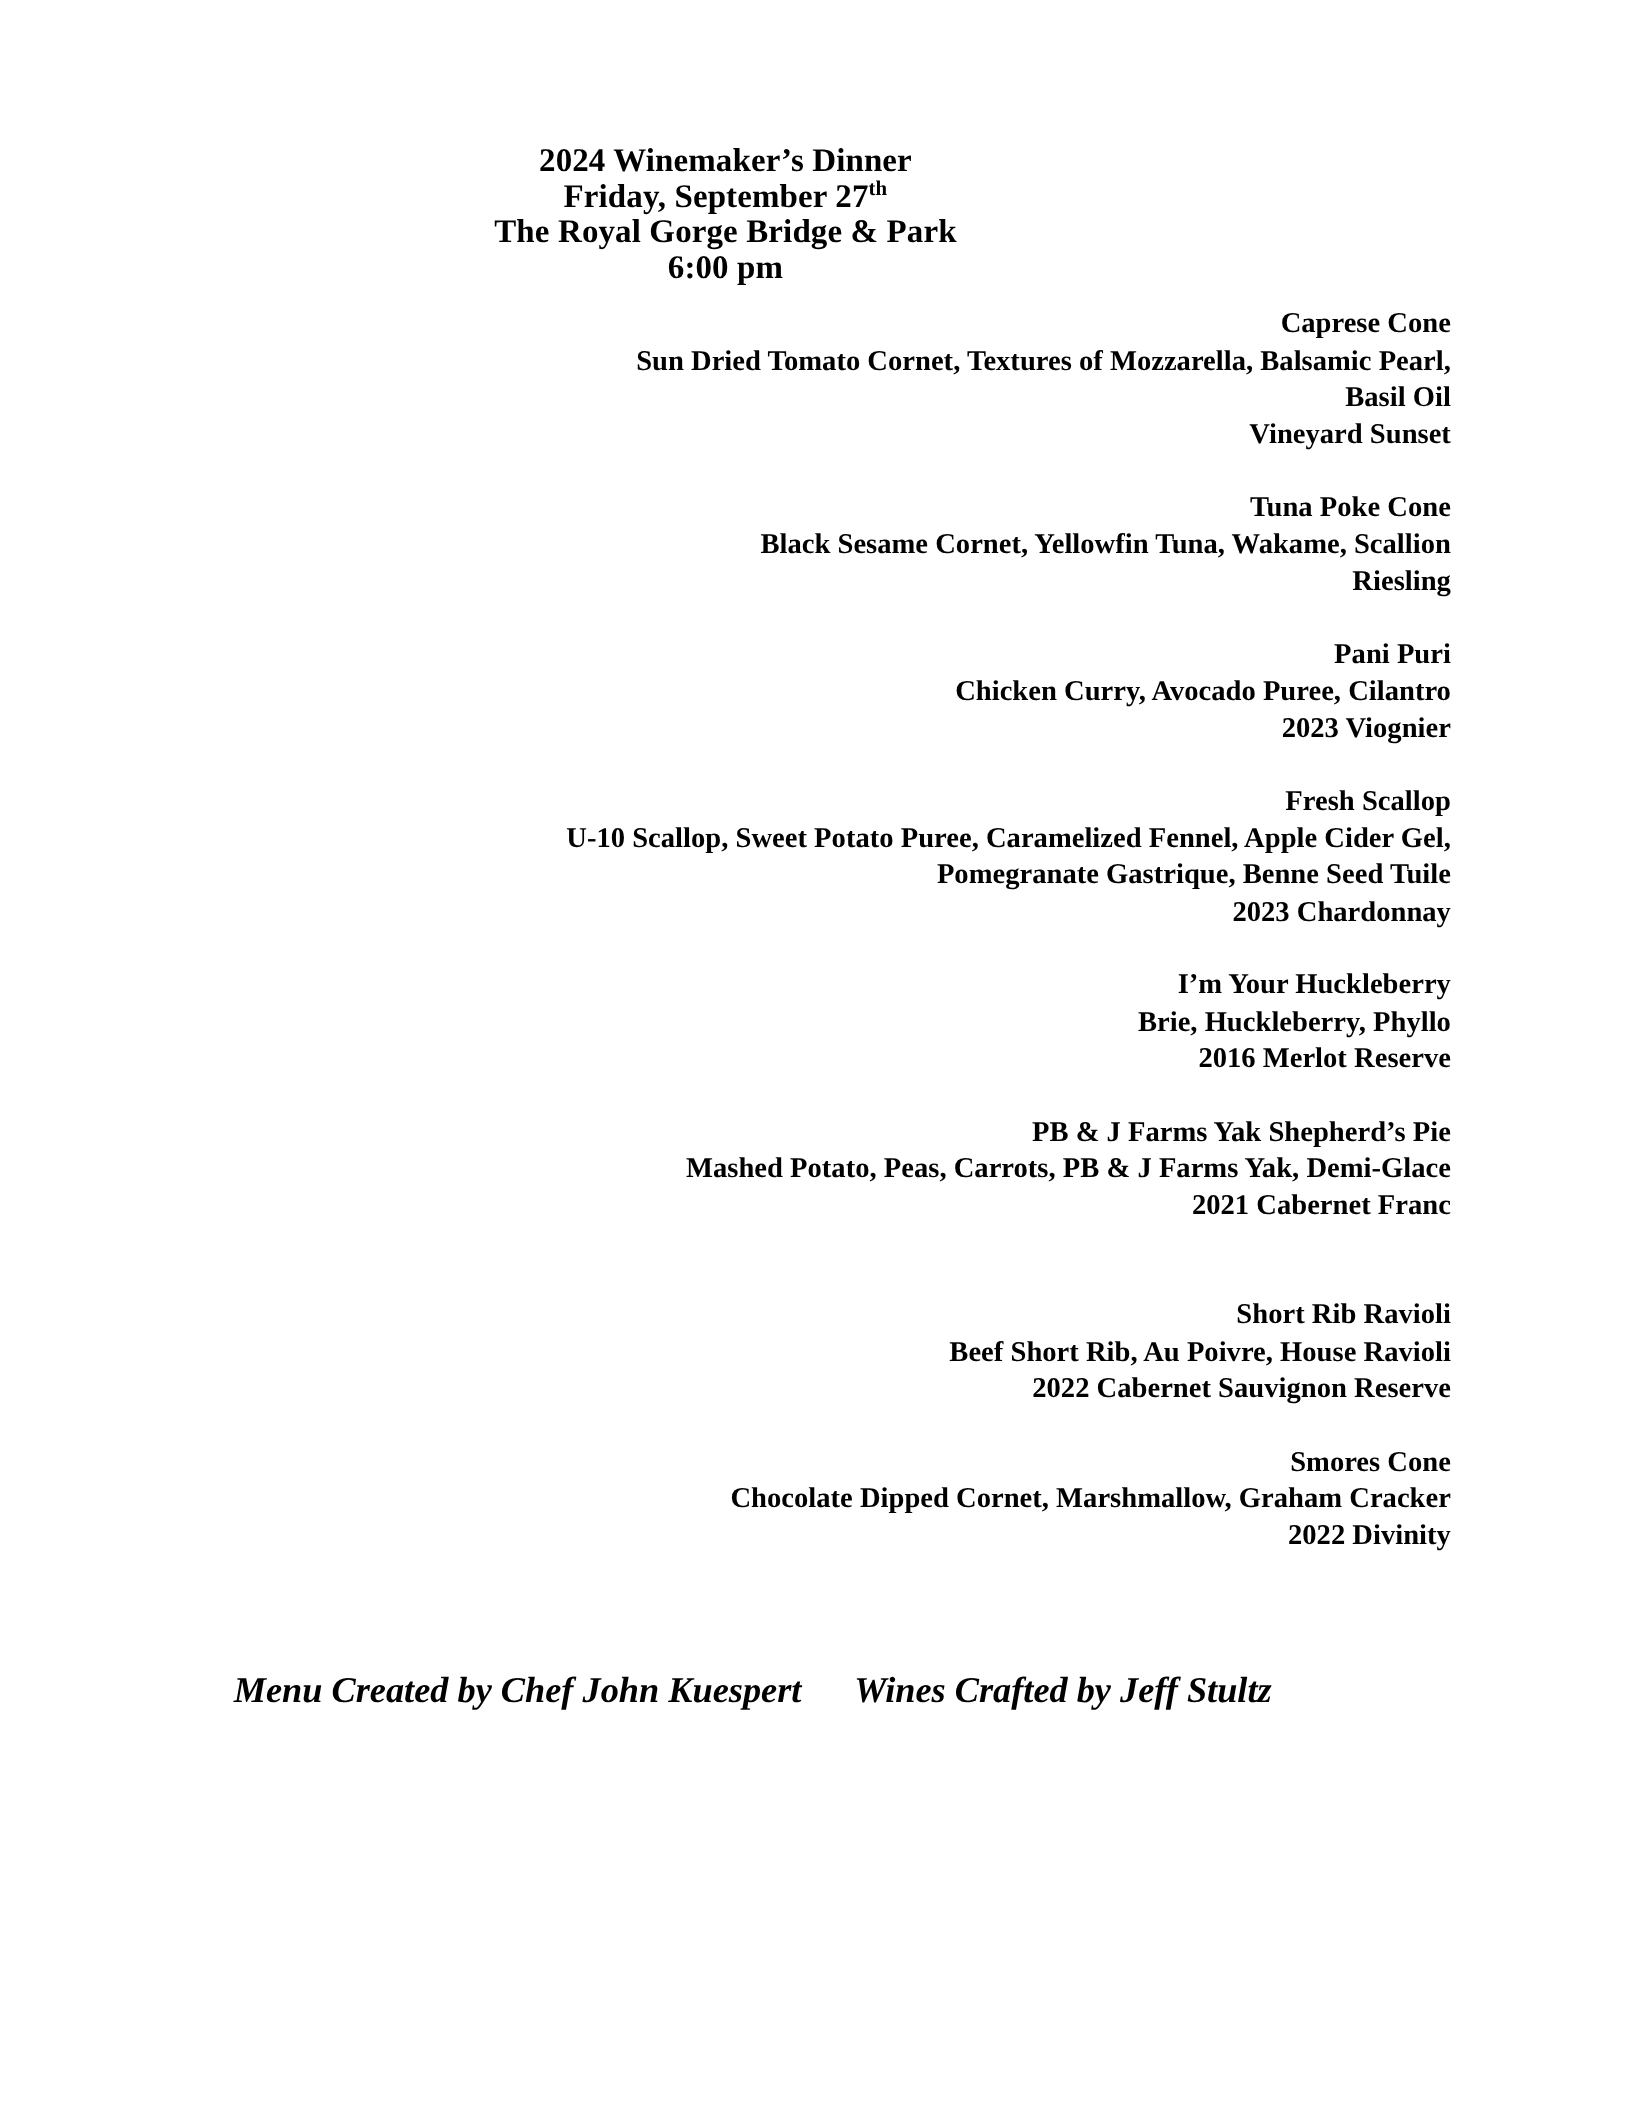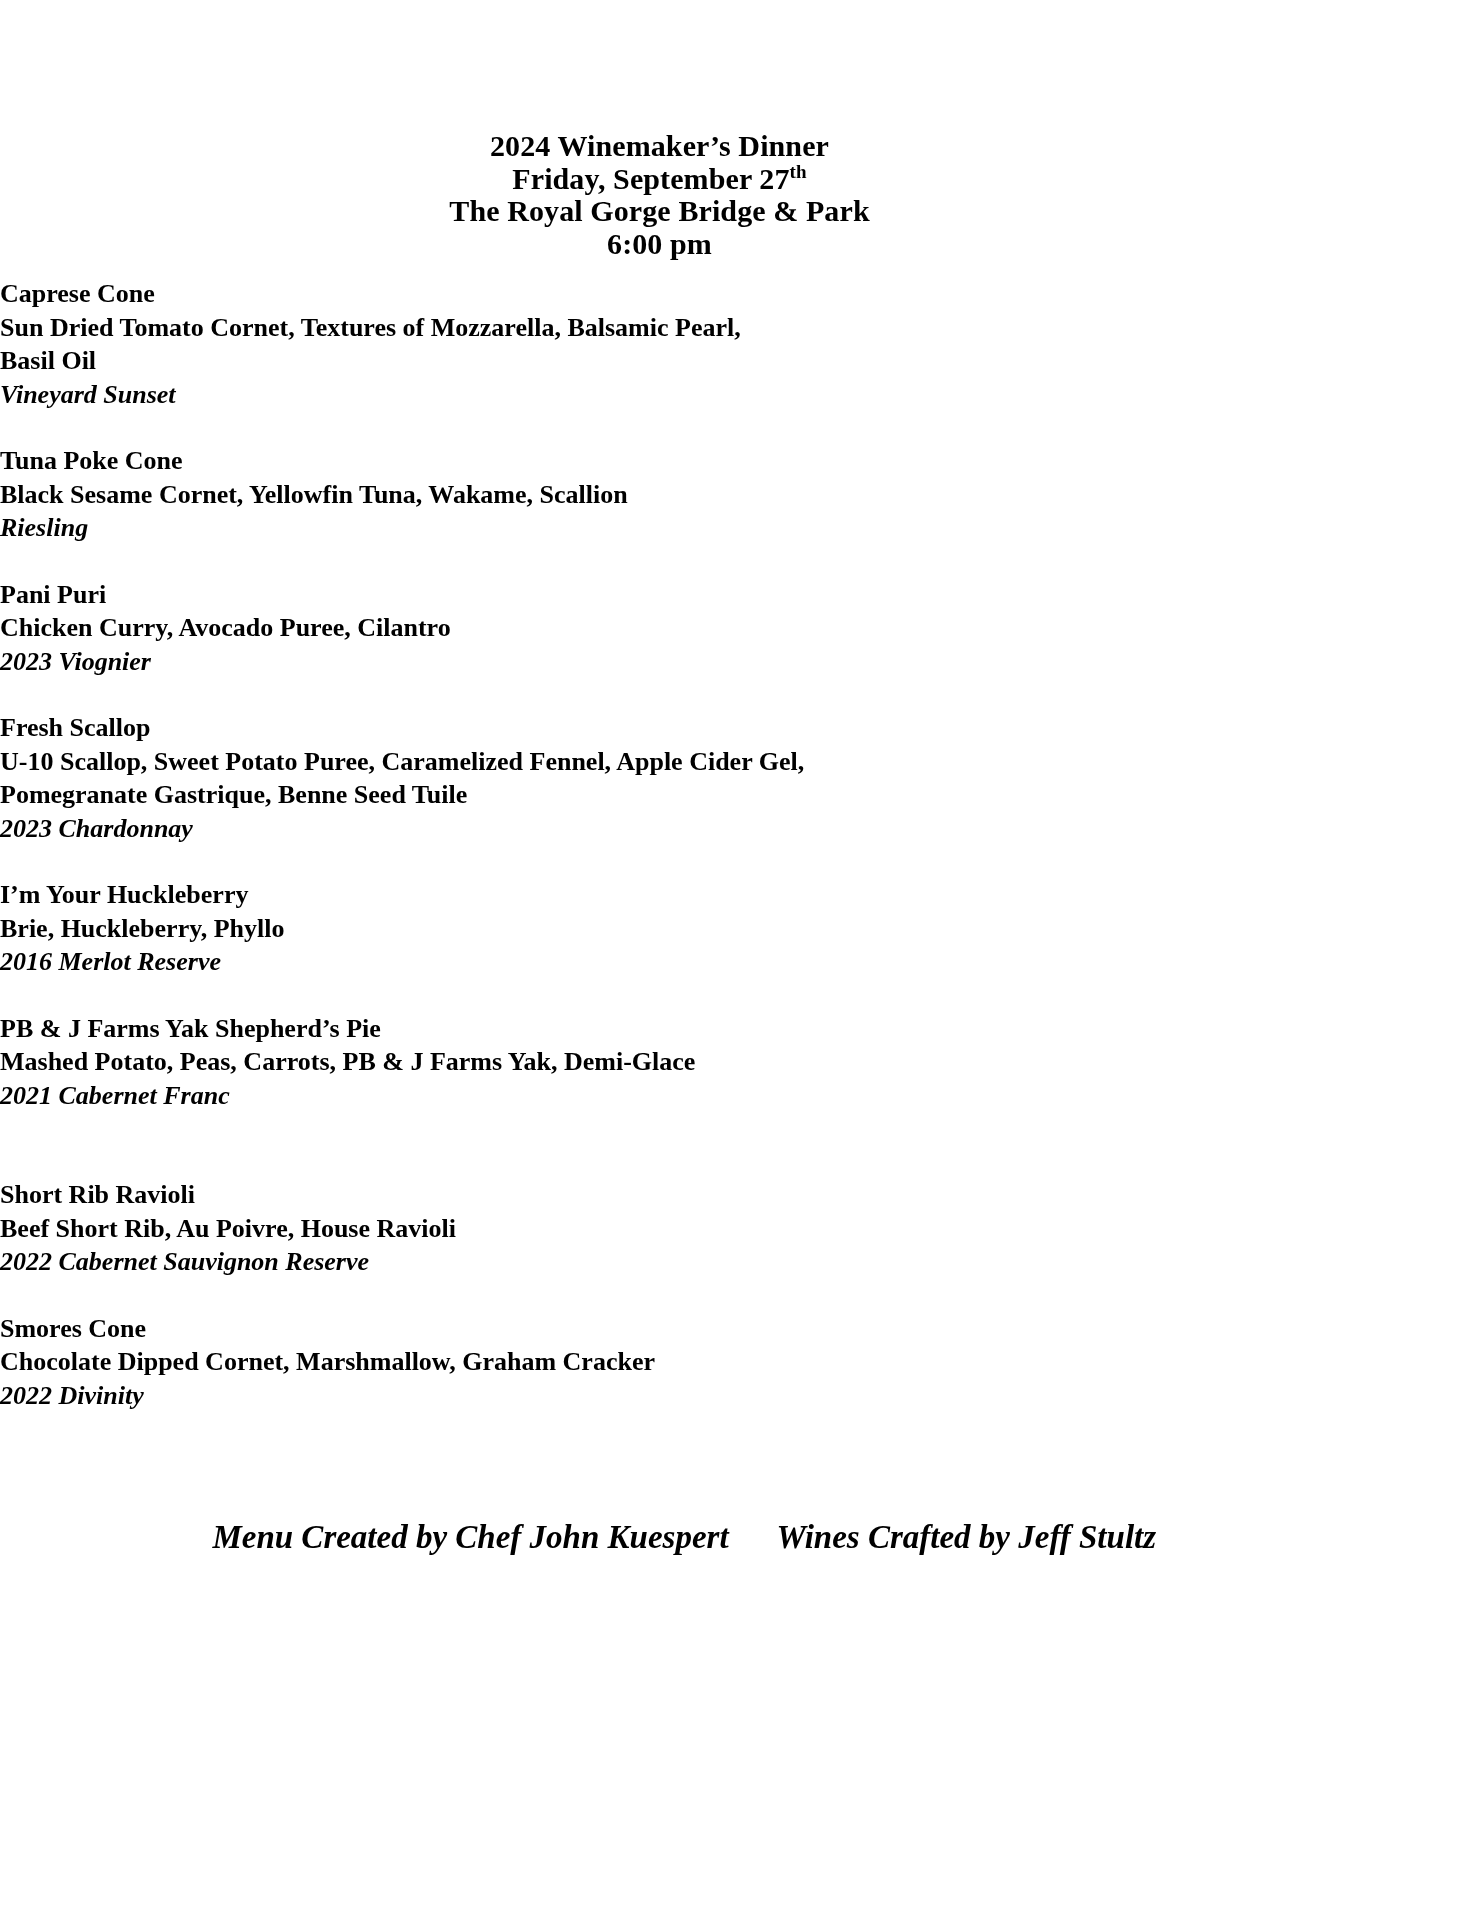--- a/index.html
+++ b/index.html
@@ -46,39 +46,39 @@
     vertical-align: 11px;
     line-height: 0;
     font-weight: bold;
   }
 
   
   .courses {
     margin-top: 17px;
   }
   .course {
-    text-align: left;
+    text-align: right;
     margin-bottom: 0;
+    margin-left: 16px;
   }
   .course-gap {
     height: 33px;
   }
   .course-title {
     font-weight: bold;
     font-size: 26px;
     line-height: 33.5px;
   }
   .course-desc {
     font-weight: bold;
     font-size: 26px;
     line-height: 33.5px;
   }
   .course-wine {
     font-weight: bold;
-    font-style: italic;
     font-size: 26px;
     line-height: 33.5px;
   }
 
   
   .footer {
     margin-top: 68px;
     text-align: center;
     font-weight: bold;
     font-style: italic;

